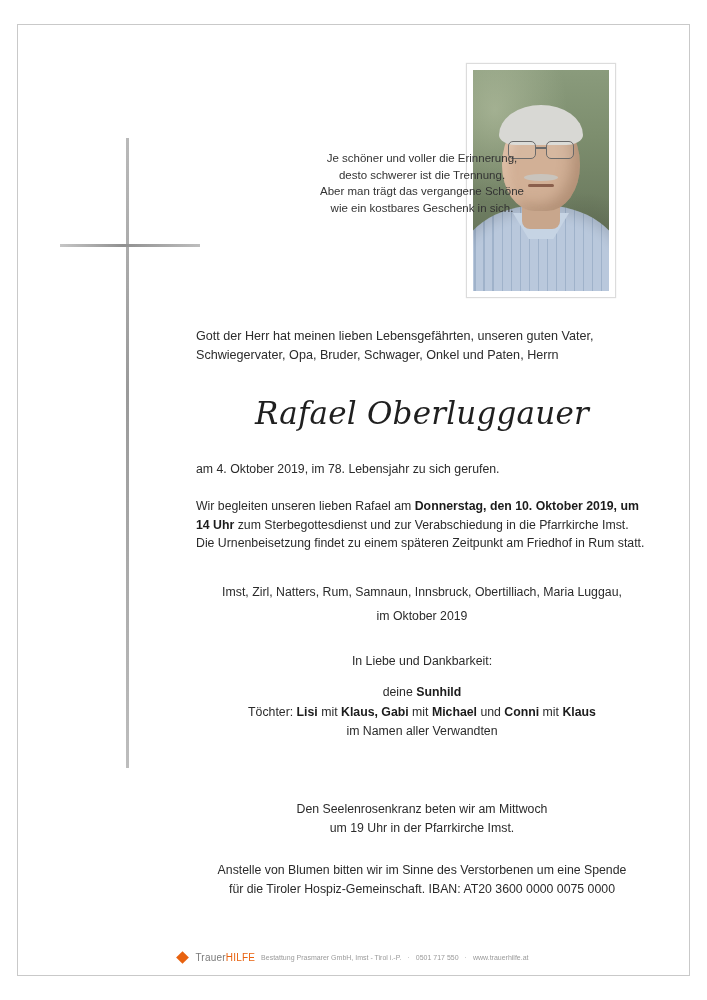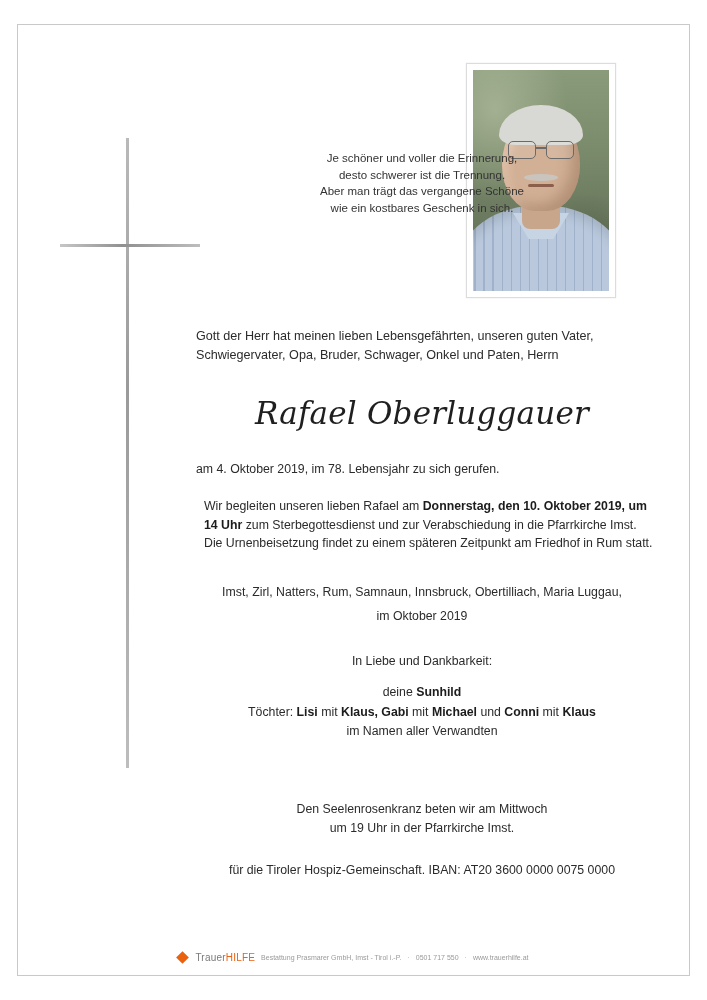--- a/index.html
+++ b/index.html
@@ -240,21 +240,20 @@
     top: 460px;
     font-size: 12.3px;
     line-height: 18px;
     text-align: left;
   }
   .service {
     top: 497px;
     font-size: 12.3px;
     line-height: 18.5px;
     text-align: left;
-    margin-left: 8px;
   }
   .places {
     top: 583px;
     font-size: 12.3px;
     line-height: 19px;
     text-align: center;
   }
   .date-line {
     top: 609px;
     font-size: 12.3px;
@@ -375,20 +374,21 @@
       <div><span>Töchter: </span><b>Lisi</b><span> mit </span><b>Klaus, Gabi</b><span> mit </span><b>Michael</b><span> und </span><b>Conni</b><span> mit </span><b>Klaus</b></div>
       <div>im Namen aller Verwandten</div>
     </div>
 
     <div class="block rosary">
       <div>Den Seelenrosenkranz beten wir am Mittwoch</div>
       <div>um 19 Uhr in der Pfarrkirche Imst.</div>
     </div>
 
     <div class="block donation">
+      <div>Anstelle von Blumen bitten wir im Sinne des Verstorbenen um eine Spende</div>
       <div>für die Tiroler Hospiz-Gemeinschaft. IBAN: AT20 3600 0000 0075 0000</div>
     </div>
 
   </div>
 
   <div class="footer">
     <span class="logo-mark"></span>
     <span class="brand"><span>Trauer</span><span class="hi">HILFE</span></span>
     <span>Bestattung Prasmarer GmbH, Imst - Tirol i.-P.</span>
     <span class="sep">·</span>

